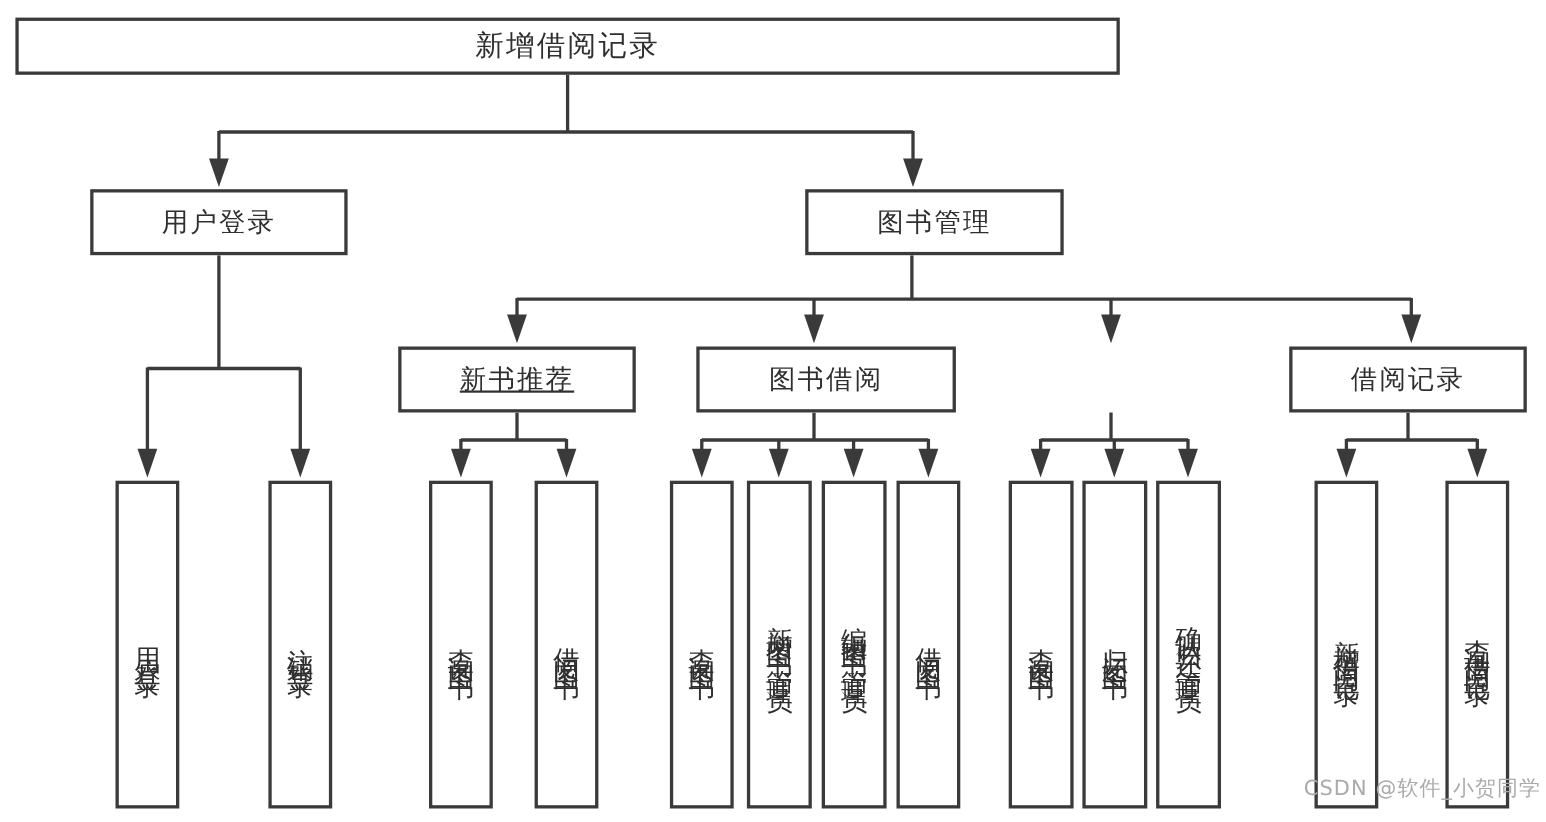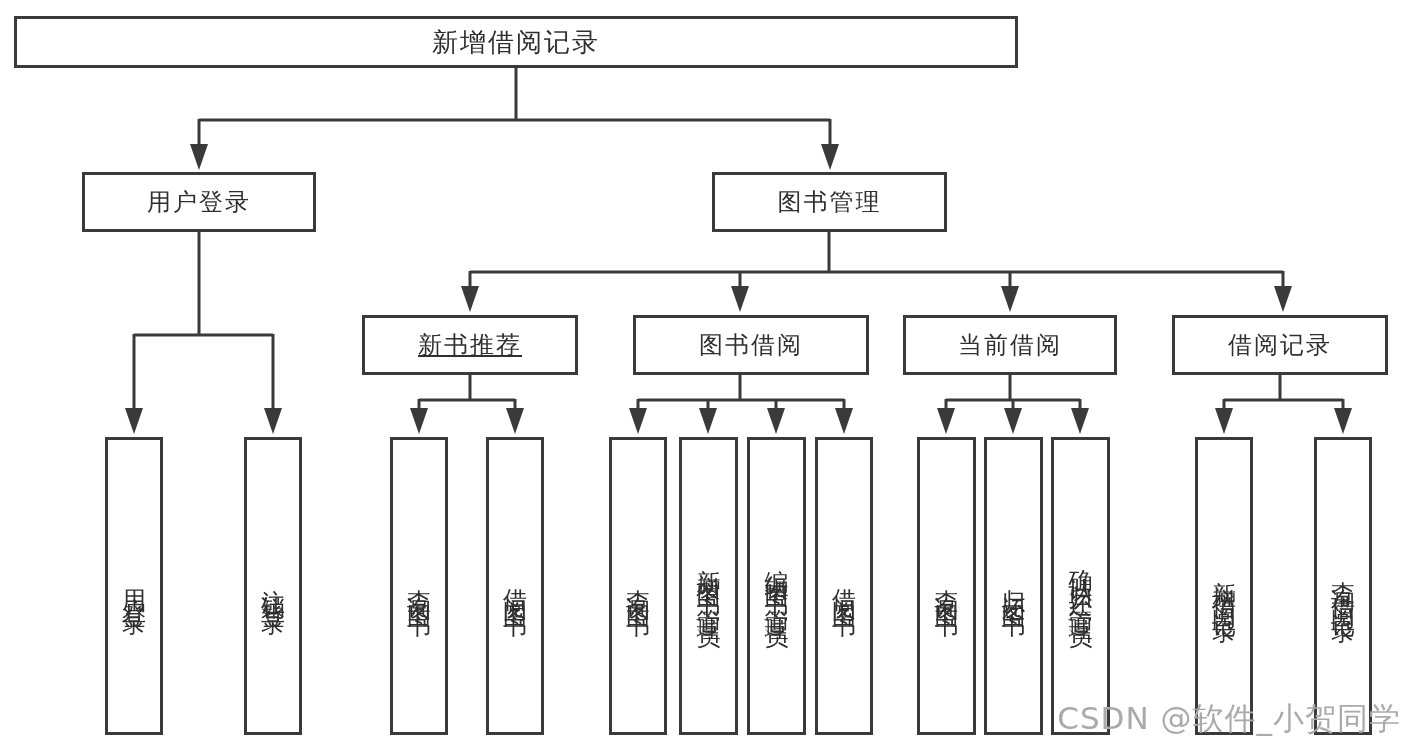--- a/index.html
+++ b/index.html
@@ -50,22 +50,22 @@
     justify-content: center;
     writing-mode: vertical-rl;
     text-orientation: mixed;
     font-size: 24px;
     line-height: 1;
     letter-spacing: 8px;
   }
   .watermark {
     position: absolute;
     right: 4px;
-    bottom: 7px;
-    font-size: 31px;
+    bottom: 17px;
+    font-size: 19px;
     color: #aaaaaa;
     letter-spacing: 1px;
   }
 </style>
 </head>
 <body>
 
 <div class="canvas">
 
   <svg class="connector-layer" width="1405" height="747" viewBox="0 0 1405 747" xmlns="http://www.w3.org/2000/svg">
@@ -107,25 +107,24 @@
       <polygon points="1004,408 1022,408 1013,434"></polygon>
       <polygon points="1071,408 1089,408 1080,434"></polygon>
       <polygon points="1215,408 1233,408 1224,434"></polygon>
       <polygon points="1334,408 1352,408 1343,434"></polygon>
     </g>
   </svg>
 
   <div class="node root" style="left:14px; top:16px; width:1004px; height:52px;">新增借阅记录</div>
 
   <div class="node" style="left:82px; top:172px; width:234px; height:60px;">用户登录</div>
-  <div class="node" style="left:712px; top:172px; width:235px; height:60px;">图书管理</div>
+  <div class="node" style="left:732px; top:172px; width:235px; height:60px;">图书管理</div>
 
   <div class="node" style="left:362px; top:315px; width:216px; height:60px;text-decoration:underline;">新书推荐</div>
   <div class="node" style="left:633px; top:315px; width:236px; height:60px;">图书借阅</div>
-  <div class="node" style="left:903px; top:315px; width:214px; height:60px;">当前借阅</div>
   <div class="node" style="left:1172px; top:315px; width:216px; height:60px;">借阅记录</div>
 
   <div class="vnode" style="left:105px; top:437px; width:58px; height:298px;">用户登录</div>
   <div class="vnode" style="left:244px; top:437px; width:58px; height:298px;">注销登录</div>
 
   <div class="vnode" style="left:390px; top:437px; width:58px; height:298px;">查询图书</div>
   <div class="vnode" style="left:486px; top:437px; width:58px; height:298px;">借阅图书</div>
 
   <div class="vnode" style="left:609px; top:437px; width:58px; height:298px;">查询图书</div>
   <div class="vnode" style="left:679px; top:437px; width:59px; height:298px;">新增图书（管理员）</div>

